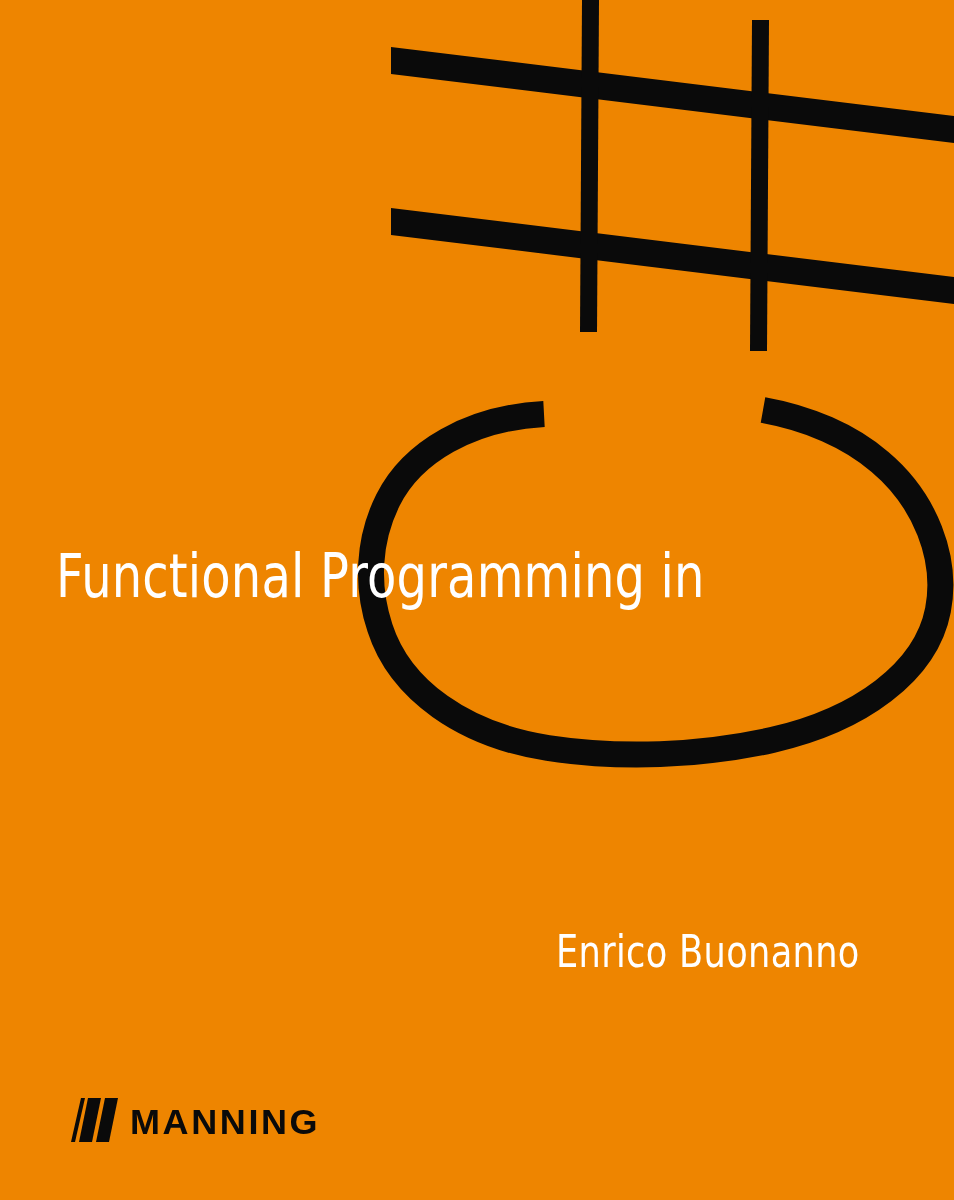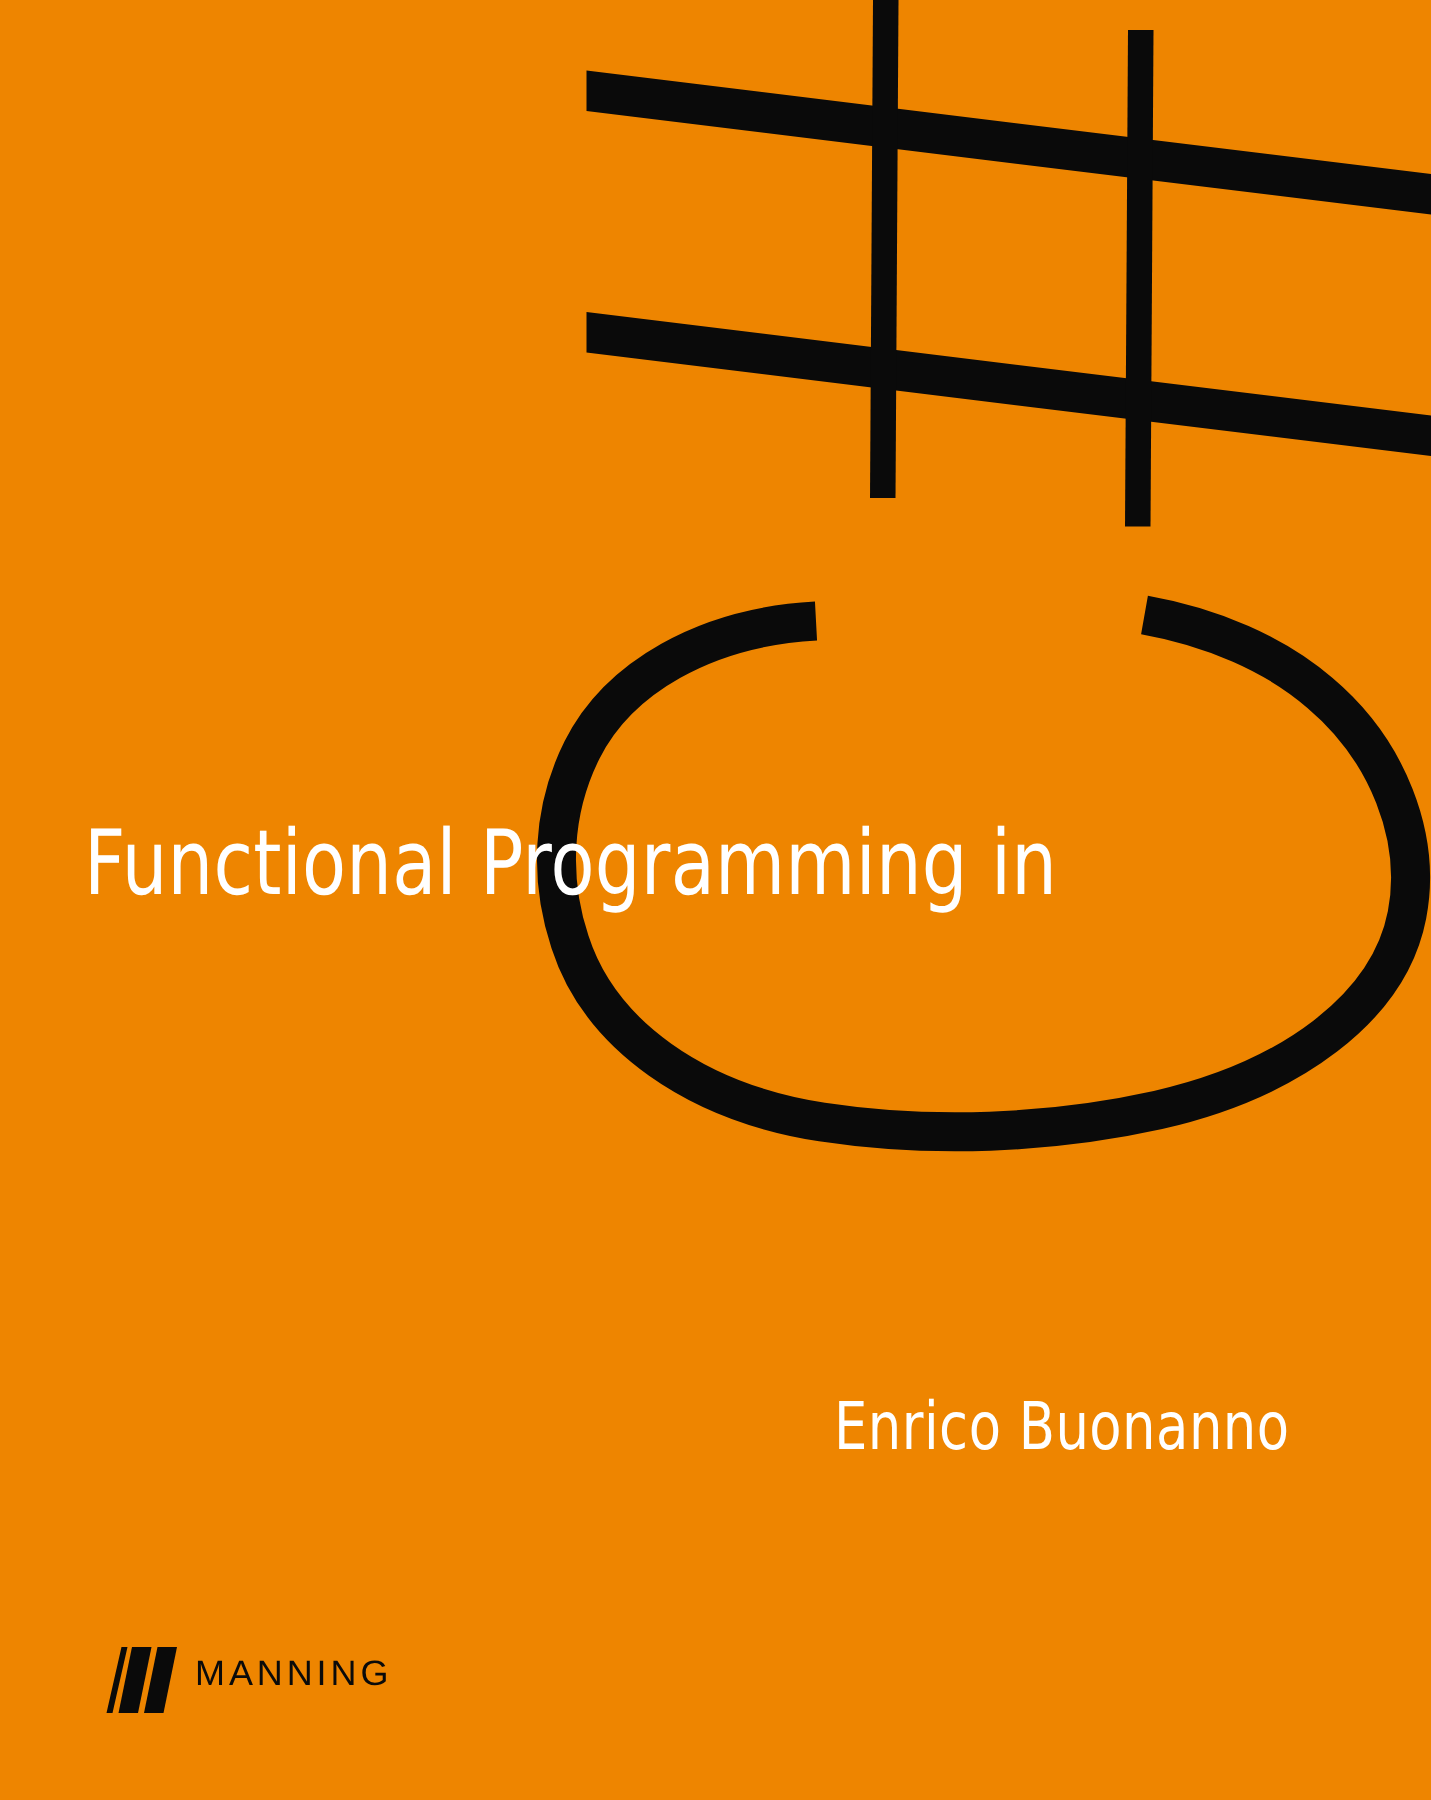--- a/index.html
+++ b/index.html
@@ -71,22 +71,22 @@
     width: 62px;
     height: 52px;
   }
 
   #publisher-wordmark {
     position: absolute;
     left: 70px;
     top: 11px;
     color: #0a0a0a;
     font-family: "Liberation Sans", sans-serif;
-    font-weight: 400;
-    font-size: 24px;
+    font-weight: 700;
+    font-size: 36px;
     line-height: 1;
     letter-spacing: 2.6px;
     white-space: nowrap;
     transform: scaleY(0.98);
     transform-origin: left top;
   }
 </style>
 </head>
 <body>
 

